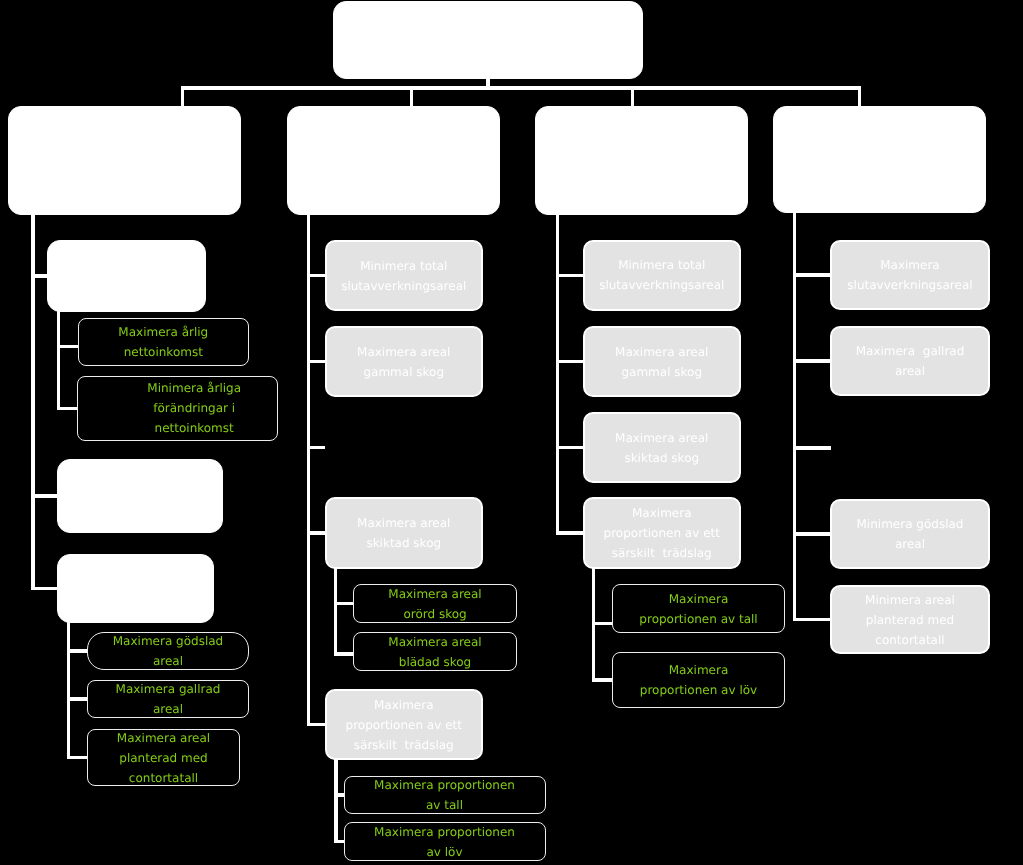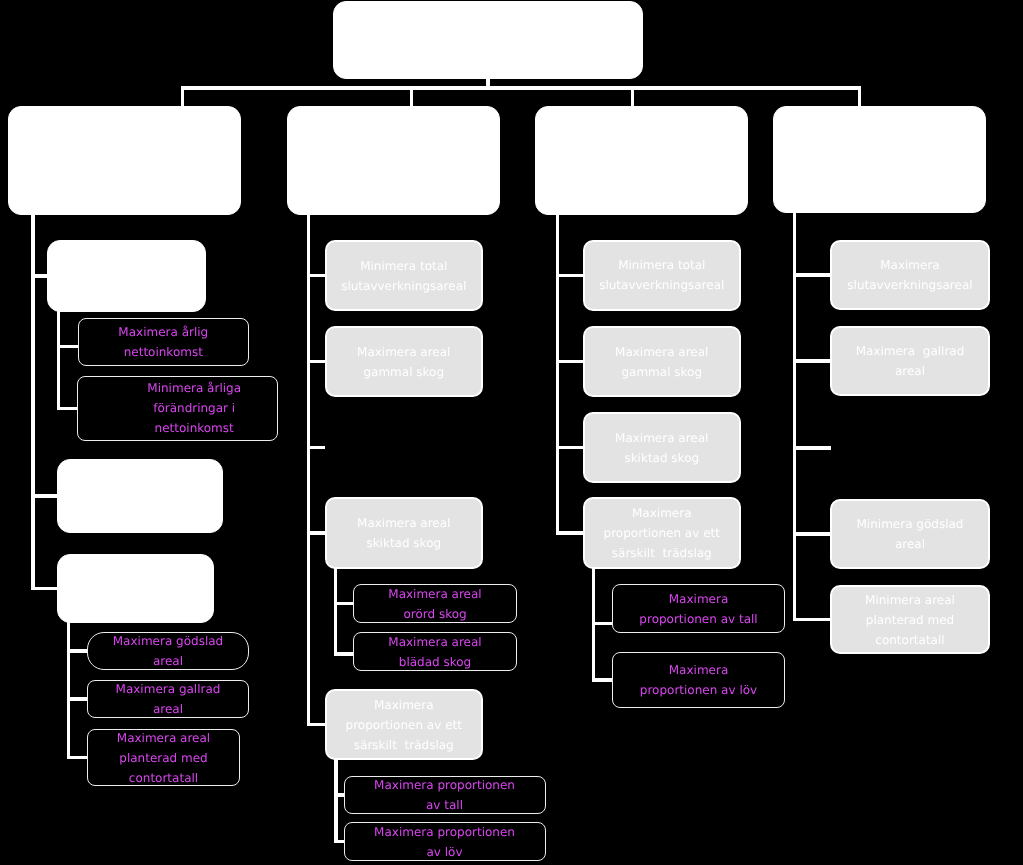--- a/index.html
+++ b/index.html
@@ -5,21 +5,21 @@
 <style>
   html,body{margin:0;padding:0;background:#000;}
   #stage{position:relative;width:1023px;height:865px;background:#000;overflow:hidden;
          font-family:"DejaVu Sans",sans-serif;
          -webkit-font-smoothing:antialiased;text-rendering:geometricPrecision;}
   .node{position:absolute;box-sizing:border-box;display:flex;align-items:center;
         justify-content:center;text-align:center;}
   .node .lbl{display:block;width:100%;padding:0 3px;box-sizing:border-box;
              font-size:12px;line-height:20px;white-space:pre-wrap;}
   .n-white{background:#ffffff;border:1.5px solid #ffffff;border-radius:13px;}
-  .n-dark{background:#000000;border:1.6px solid #ededed;color:#d946ef;border-radius:8px;}
+  .n-dark{background:#000000;border:1.6px solid #ededed;color:#84cc16;border-radius:8px;}
   .n-gray{background:#e3e3e3;border:2px solid #ffffff;color:#ffffff;border-radius:10px;}
   .conn{position:absolute;background:#ffffff;}
 </style>
 </head>
 <body>
 
 <div id="stage">
 
   <div class="conn" style="left:486.4px;top:78px;width:3.3px;height:8.3px;"></div>
   <div class="conn" style="left:181.2px;top:86.3px;width:679.8px;height:3.3px;"></div>

